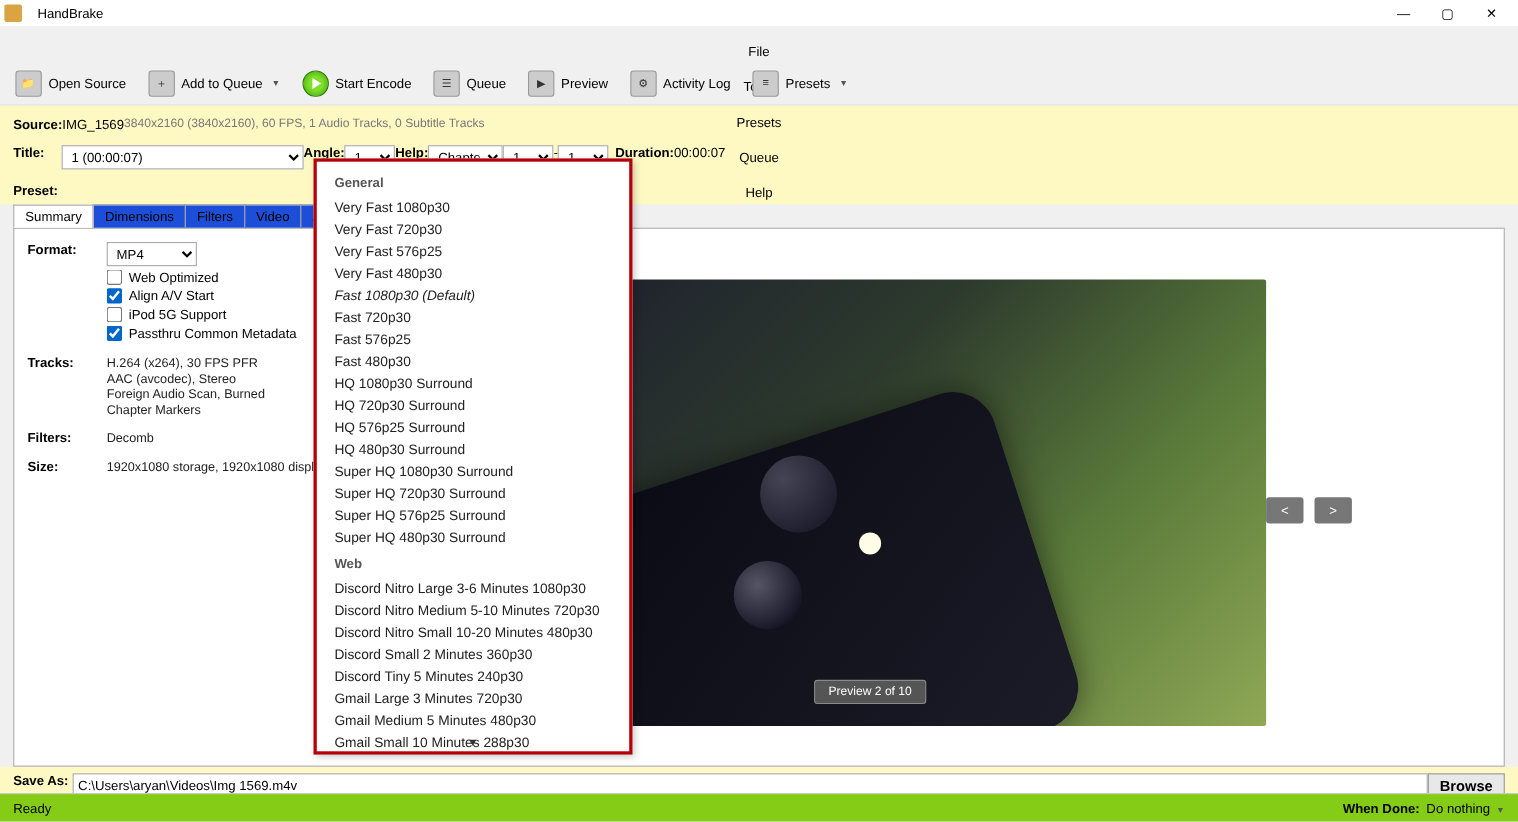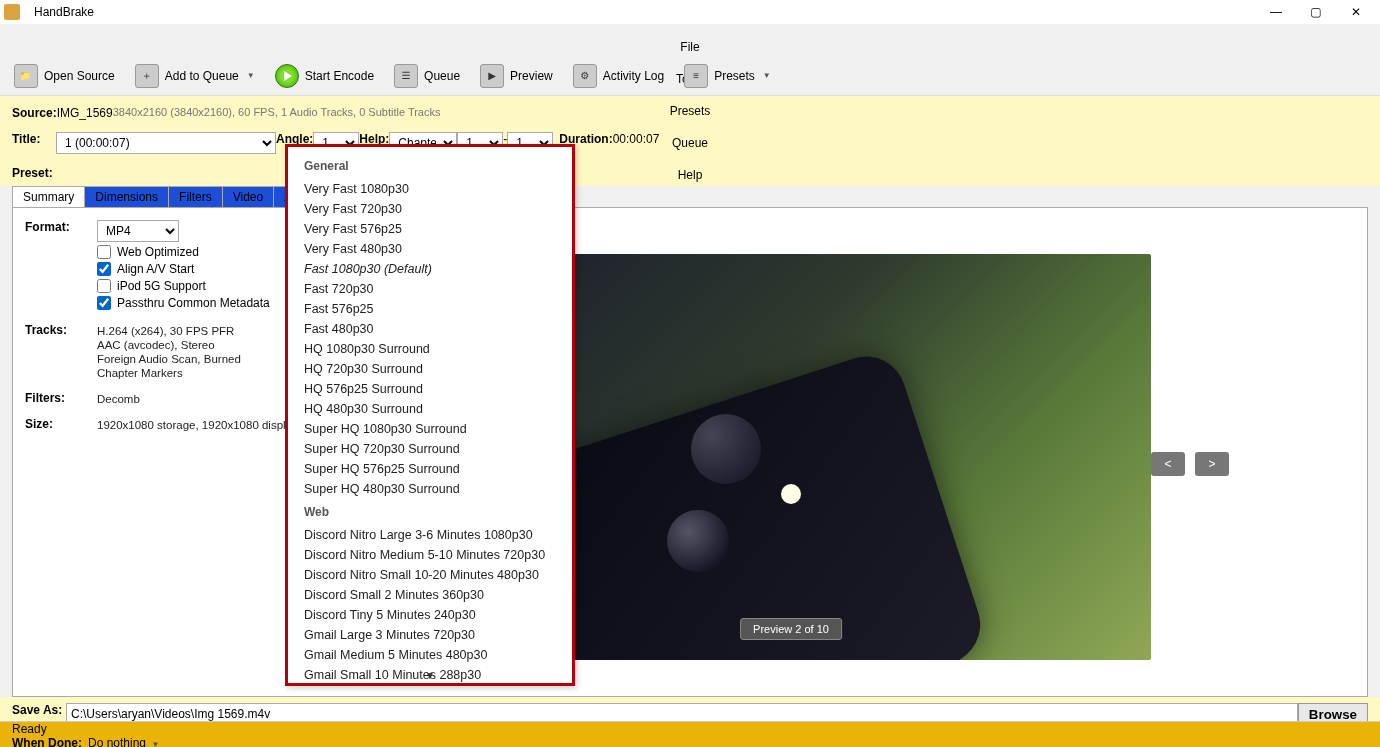--- a/index.html
+++ b/index.html
@@ -51,21 +51,21 @@
 .preview-img::after { content:""; position:absolute; width:70px; height:70px; border-radius:50%; background: radial-gradient(circle at 30% 30%, #445, #112); left:260px; top:160px; box-shadow: 80px 60px 0 -5px #f0f0e0, -10px 80px 0 0 radial-gradient(#334,#001);}
 .cam2 { position:absolute; width:62px; height:62px; border-radius:50%; background: radial-gradient(circle at 35% 35%, #556, #001); left:236px; top:256px; z-index:2;}
 .led { position:absolute; width:20px; height:20px; border-radius:50%; background:#fffde8; left:350px; top:230px; z-index:2;}
 .preview-badge { position: absolute; bottom: 20px; left: 50%; transform: translateX(-50%); background: #555; color: #fff; padding: 4px 12px; border-radius: 3px; font-size: 11px; border:1px solid #888;}
 .nav-btns { display: flex; gap: 10px; margin-top: 14px; }
 .nav-btn { width: 34px; height: 24px; background: #777; color: #fff; border: none; border-radius: 3px; display:flex; align-items:center; justify-content:center; font-size:12px;}
 
 .save-input { flex: 1; }
 .browse-btn { background: #e8e8e8; border: 1px solid #999; padding: 3px 10px; font-weight: 600; }
 
-.statusbar { position: absolute; bottom: 0; left: 0; right: 0; height: 26px; background: #eab308; display: flex; align-items: flex-start; justify-content: space-between; padding: 0 12px; border-top: 1px solid #ccc; flex-direction: column; }
+.statusbar { position: absolute; bottom: 0; left: 0; right: 0; height: 26px; background: #84cc16; display: flex; align-items: center; justify-content: space-between; padding: 0 12px; border-top: 1px solid #ccc; }
 .statusbar .right { display: flex; align-items: center; gap: 6px; }
 
 
 .preset-popup { position: absolute; left: 285px; top: 144px; width: 290px; height: 542px; background: #fff; border: 3px solid #b4000a; z-index: 10; overflow: hidden; box-shadow: 2px 2px 6px rgba(0,0,0,.2); }
 .preset-inner { height: 100%; overflow-y: hidden; padding: 6px 0 0 0; }
 .preset-cat { font-weight: 600; color: #555; padding: 6px 16px; }
 .preset-item { padding: 3px 16px; cursor: default; font-size: 12.5px; color: #222; }
 .preset-item.default { font-style: italic; }
 .more-arrow { position:absolute; bottom:2px; left:50%; transform:translateX(-50%); font-size:10px; color:#333;}
 </style>

